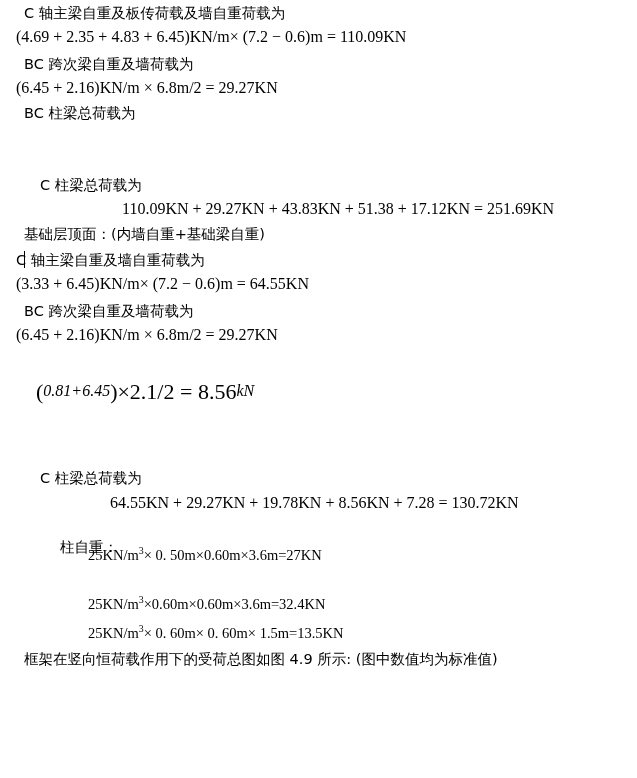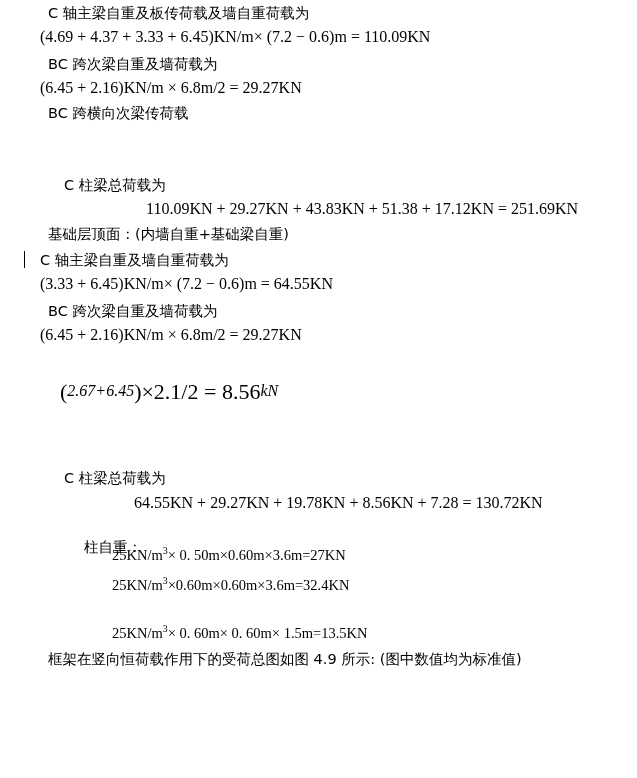--- a/index.html
+++ b/index.html
@@ -18,21 +18,20 @@
   .page {
     position: relative;
     width: 637px;
     height: 778px;
     padding: 0;
   }
   .line {
     position: absolute;
     white-space: nowrap;
     line-height: 1.1;
-    margin-left: 24px;
   }
   .cjk {
     font-family: "DejaVu Sans", sans-serif;
     font-size: 14.5px;
   }
   .mathline {
     font-family: "Liberation Serif", serif;
     font-size: 16px;
   }
   .small-col {
@@ -56,61 +55,61 @@
     background: #000;
   }
 </style>
 </head>
 <body>
 
 <div class="page">
 
   <div class="line cjk" style="left:24px; top:6px;">C 轴主梁自重及板传荷载及墙自重荷载为</div>
 
-  <div class="line mathline" style="left:16px; top:28px;">(4.69 + 4.37 + 3.33 + 6.45)KN/m× (7.2 − 0.6)m = 110.09KN</div>
+  <div class="line mathline" style="left:16px; top:28px;">(4.69 + 2.35 + 4.83 + 6.45)KN/m× (7.2 − 0.6)m = 110.09KN</div>
 
   <div class="line cjk" style="left:24px; top:57px;">BC 跨次梁自重及墙荷载为</div>
 
   <div class="line mathline" style="left:16px; top:79px;">(6.45 + 2.16)KN/m × 6.8m/2 = 29.27KN</div>
 
-  <div class="line cjk" style="left:24px; top:106px;">BC 跨横向次梁传荷载</div>
+  <div class="line cjk" style="left:24px; top:106px;">BC 柱梁总荷载为</div>
 
 
   <div class="line cjk" style="left:40px; top:178px;">C 柱梁总荷载为</div>
 
   <div class="line mathline" style="left:122px; top:200px;">110.09KN + 29.27KN + 43.83KN + 51.38 + 17.12KN = 251.69KN</div>
 
   <div class="line cjk" style="left:24px; top:227px;">基础层顶面：(内墙自重+基础梁自重)</div>
 
   <div class="caret"></div>
   <div class="line cjk" style="left:16px; top:253px;">C 轴主梁自重及墙自重荷载为</div>
 
   <div class="line mathline" style="left:16px; top:275px;">(3.33 + 6.45)KN/m× (7.2 − 0.6)m = 64.55KN</div>
 
   <div class="line cjk" style="left:24px; top:304px;">BC 跨次梁自重及墙荷载为</div>
 
   <div class="line mathline" style="left:16px; top:326px;">(6.45 + 2.16)KN/m × 6.8m/2 = 29.27KN</div>
 
 
   <div class="line mathline" style="left:36px; top:380px;">
-    <span style="font-size:22px; vertical-align:-3px;">(</span><span class="italic">2.67+6.45</span><span style="font-size:22px; vertical-align:-3px;">)×2.1/2 = 8.56</span><span class="italic">kN</span>
+    <span style="font-size:22px; vertical-align:-3px;">(</span><span class="italic">0.81+6.45</span><span style="font-size:22px; vertical-align:-3px;">)×2.1/2 = 8.56</span><span class="italic">kN</span>
   </div>
 
 
   <div class="line cjk" style="left:40px; top:471px;">C 柱梁总荷载为</div>
 
   <div class="line mathline" style="left:110px; top:494px;">64.55KN + 29.27KN + 19.78KN + 8.56KN + 7.28 = 130.72KN</div>
 
   <div class="line cjk" style="left:60px; top:540px;">柱自重：</div>
 
   <div class="line small-col" style="left:88px; top:548px;">
     <span>25KN/m</span><sup>3</sup><span>× 0. 50m×0.60m×3.6m=27KN</span>
   </div>
 
-  <div class="line small-col" style="left:88px; top:578px;">
+  <div class="line small-col" style="left:88px; top:597px;">
     <span>25KN/m</span><sup>3</sup><span>×0.60m×0.60m×3.6m=32.4KN</span>
   </div>
 
 
   <div class="line small-col" style="left:88px; top:626px;">
     <span>25KN/m</span><sup>3</sup><span>× 0. 60m× 0. 60m× 1.5m=13.5KN</span>
   </div>
 
   <div class="line cjk" style="left:24px; top:652px;">框架在竖向恒荷载作用下的受荷总图如图 4.9 所示: (图中数值均为标准值)</div>
 

